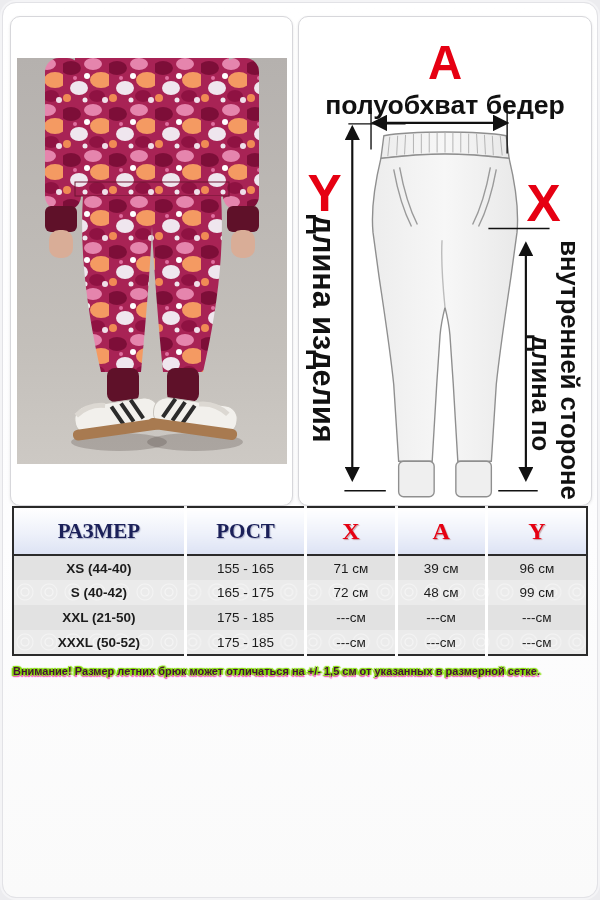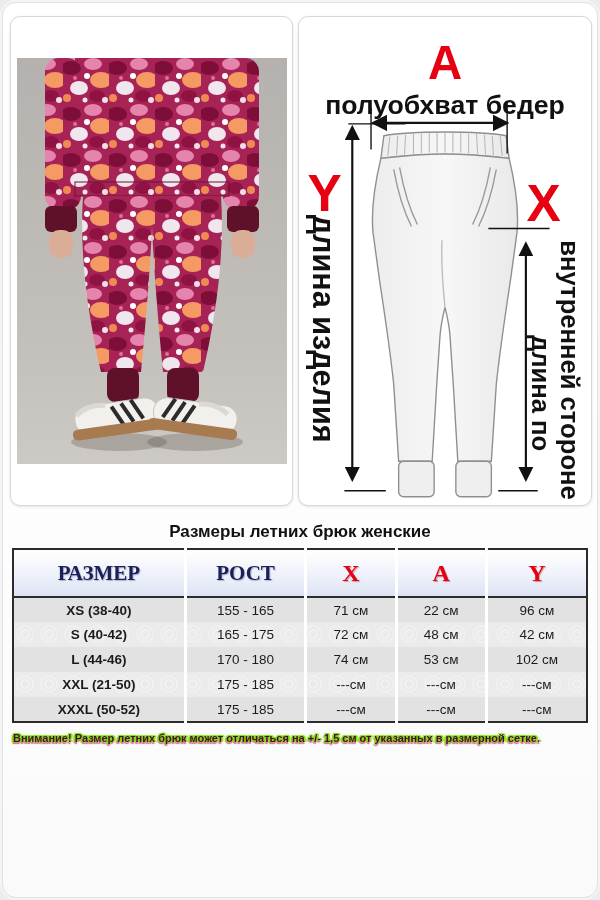--- a/index.html
+++ b/index.html
@@ -170,53 +170,45 @@
           <line x1="228" y1="226" x2="228" y2="464" marker-start="url(#arr)" marker-end="url(#arr)"></line>
           <line x1="190" y1="210" x2="252" y2="210" stroke-width="1.6"></line>
           <line x1="200" y1="476" x2="240" y2="476" stroke-width="1.6"></line>
         </g>
         <text transform="translate(234 318) rotate(90)" font-size="26" font-weight="bold" fill="#111" font-family="Liberation Sans, sans-serif">длина по</text>
         <text transform="translate(264 222) rotate(90)" font-size="26" font-weight="bold" fill="#111" font-family="Liberation Sans, sans-serif">внутренней стороне</text>
       </svg>
     </figure>
   </div>
 
-  <h2 class="page-title">Размеры летних брюк женские</h2>
 
   <table class="size-table">
     <thead>
       <tr>
         <th>РАЗМЕР</th>
         <th>РОСТ</th>
         <th class="hdr-red">X</th>
         <th class="hdr-red">A</th>
         <th class="hdr-red">Y</th>
       </tr>
     </thead>
     <tbody>
         <tr>
-          <td>XS (38-40)</td>
+          <td>XS (44-40)</td>
           <td>155 - 165</td>
           <td>71 см</td>
-          <td>22 см</td>
+          <td>39 см</td>
           <td>96 см</td>
         </tr>
         <tr>
           <td>S (40-42)</td>
           <td>165 - 175</td>
           <td>72 см</td>
           <td>48 см</td>
-          <td>42 см</td>
-        </tr>
-        <tr>
-          <td>L (44-46)</td>
-          <td>170 - 180</td>
-          <td>74 см</td>
-          <td>53 см</td>
-          <td>102 см</td>
+          <td>99 см</td>
         </tr>
         <tr>
           <td>XXL (21-50)</td>
           <td>175 - 185</td>
           <td>---см</td>
           <td>---см</td>
           <td>---см</td>
         </tr>
         <tr>
           <td>XXXL (50-52)</td>

